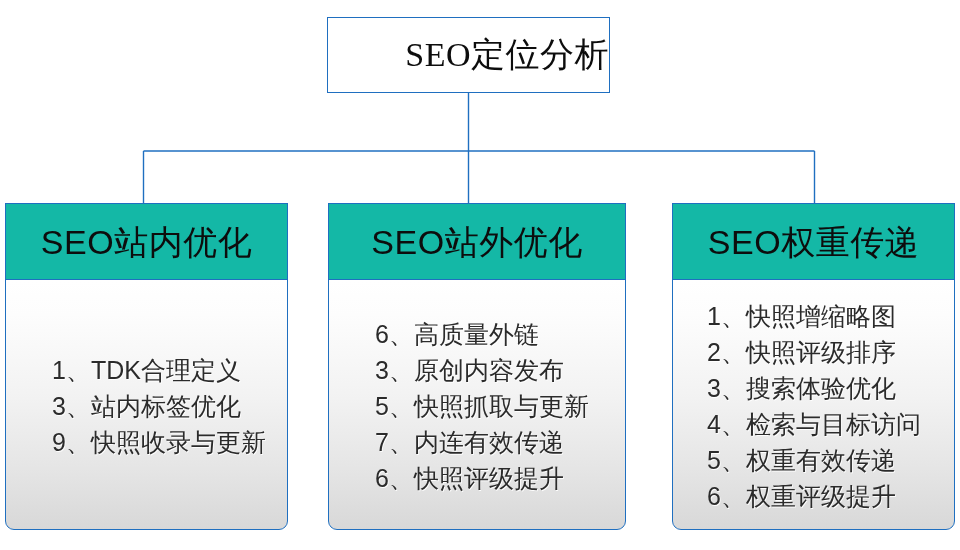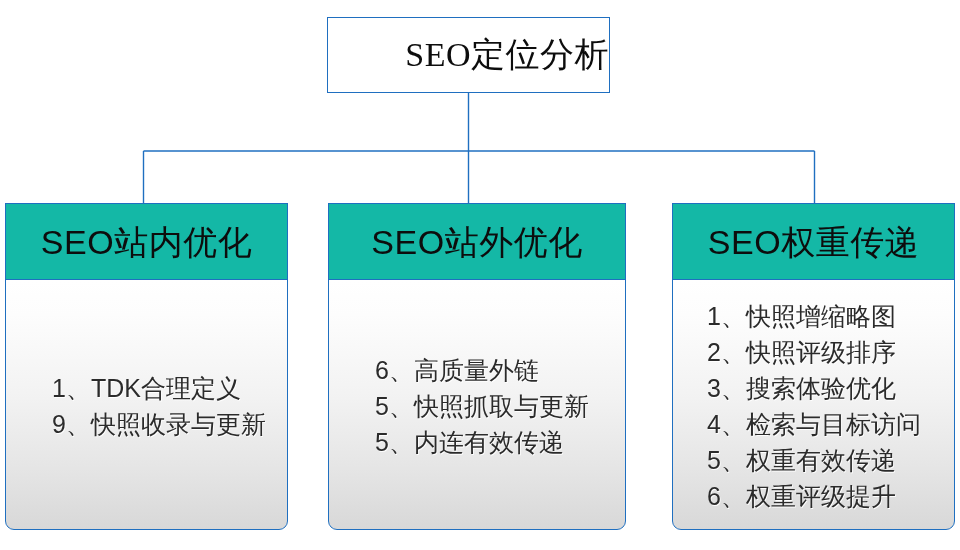--- a/index.html
+++ b/index.html
@@ -130,34 +130,37 @@
     <span class="root-label">SEO定位分析</span>
   </div>
 
   <div class="column col-0">
     <div class="col-head">
       <span class="col-head-label">SEO站内优化</span>
     </div>
     <div class="col-body">
       <ul class="list">
         <li class="list-item">1、TDK合理定义</li>
+        <li class="list-item">3、站内标签优化</li>
         <li class="list-item">9、快照收录与更新</li>
       </ul>
     </div>
   </div>
 
   <div class="column col-1">
     <div class="col-head">
       <span class="col-head-label">SEO站外优化</span>
     </div>
     <div class="col-body">
       <ul class="list">
         <li class="list-item">6、高质量外链</li>
+        <li class="list-item">3、原创内容发布</li>
         <li class="list-item">5、快照抓取与更新</li>
-        <li class="list-item">5、内连有效传递</li>
+        <li class="list-item">7、内连有效传递</li>
+        <li class="list-item">6、快照评级提升</li>
       </ul>
     </div>
   </div>
 
   <div class="column col-2">
     <div class="col-head">
       <span class="col-head-label">SEO权重传递</span>
     </div>
     <div class="col-body">
       <ul class="list">

